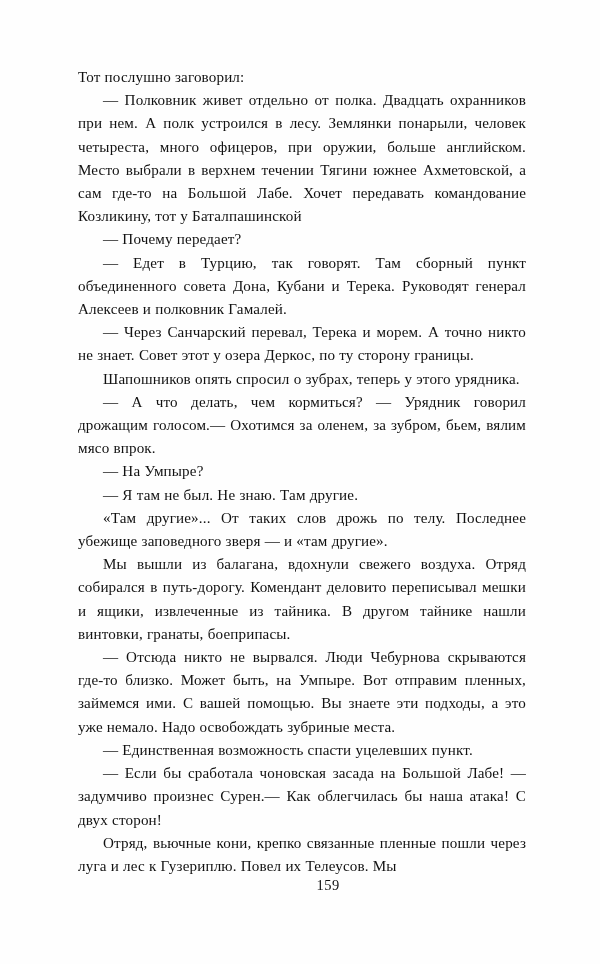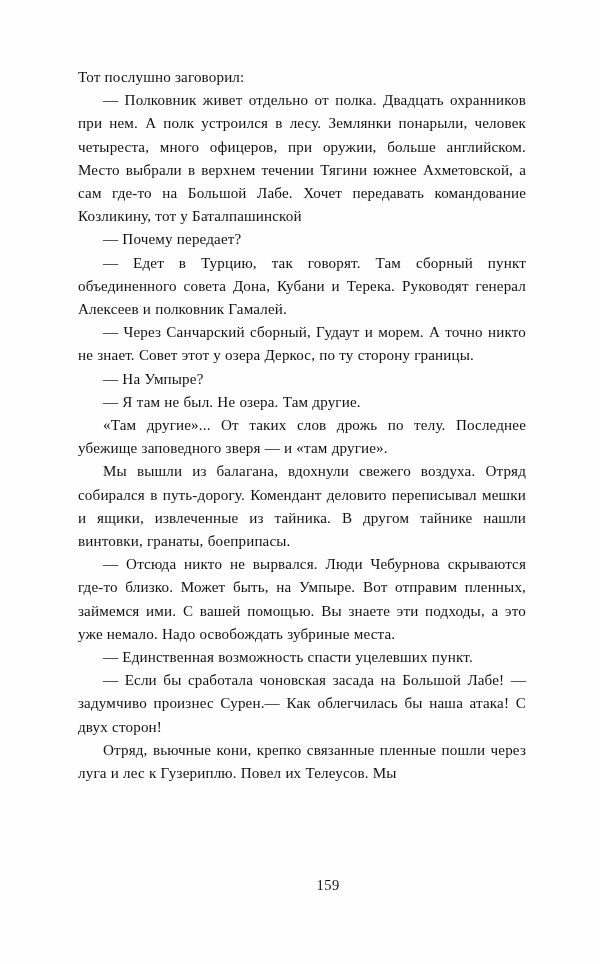--- a/index.html
+++ b/index.html
@@ -57,23 +57,25 @@
 </head>
 <body>
 
 <div class="page">
 
   <div class="text-block">
     <p class="noindent">Тот послушно заговорил:</p>
     <p>— Полковник живет отдельно от полка. Двадцать охранников при нем. А полк устроился в лесу. Землянки понарыли, человек четыреста, много офицеров, при оружии, больше английском. Место выбрали в верхнем течении Тягини южнее Ахметовской, а сам где-то на Большой Лабе. Хочет передавать командование Козликину, тот у Баталпашинской</p>
     <p>— Почему передает?</p>
     <p>— Едет в Турцию, так говорят. Там сборный пункт объединенного совета Дона, Кубани и Терека. Руководят генерал Алексеев и полковник Гамалей.</p>
-    <p>— Через Санчарский сборный, Гудаут и морем. А точно никто не знает. Совет этот у озера Деркос, по ту сторону границы.</p>
+    <p>— Через Санчарский перевал, Терека и морем. А точно никто не знает. Совет этот у озера Деркос, по ту сторону границы.</p>
+    <p>Шапошников опять спросил о зубрах, теперь у этого урядника.</p>
+    <p>— А что делать, чем кормиться? — Урядник говорил дрожащим голосом.— Охотимся за оленем, за зубром, бьем, вялим мясо впрок.</p>
     <p>— На Умпыре?</p>
-    <p>— Я там не был. Не озера. Там другие.</p>
+    <p>— Я там не был. Не знаю. Там другие.</p>
     <p>«Там другие»... От таких слов дрожь по телу. Последнее убежище заповедного зверя — и «там другие».</p>
     <p>Мы вышли из балагана, вдохнули свежего воздуха. Отряд собирался в путь-дорогу. Комендант деловито переписывал мешки и ящики, извлеченные из тайника. В другом тайнике нашли винтовки, гранаты, боеприпасы.</p>
     <p>— Отсюда никто не вырвался. Люди Чебурнова скрываются где-то близко. Может быть, на Умпыре. Вот отправим пленных, займемся ими. С вашей помощью. Вы знаете эти подходы, а это уже немало. Надо освобождать зубриные места.</p>
     <p>— Единственная возможность спасти уцелевших пункт.</p>
     <p>— Если бы сработала чоновская засада на Большой Лабе! — задумчиво произнес Сурен.— Как облегчилась бы наша атака! С двух сторон!</p>
     <p>Отряд, вьючные кони, крепко связанные пленные пошли через луга и лес к Гузериплю. Повел их Телеусов. Мы</p>
   </div>
 
   <div class="folio">159</div>
 

